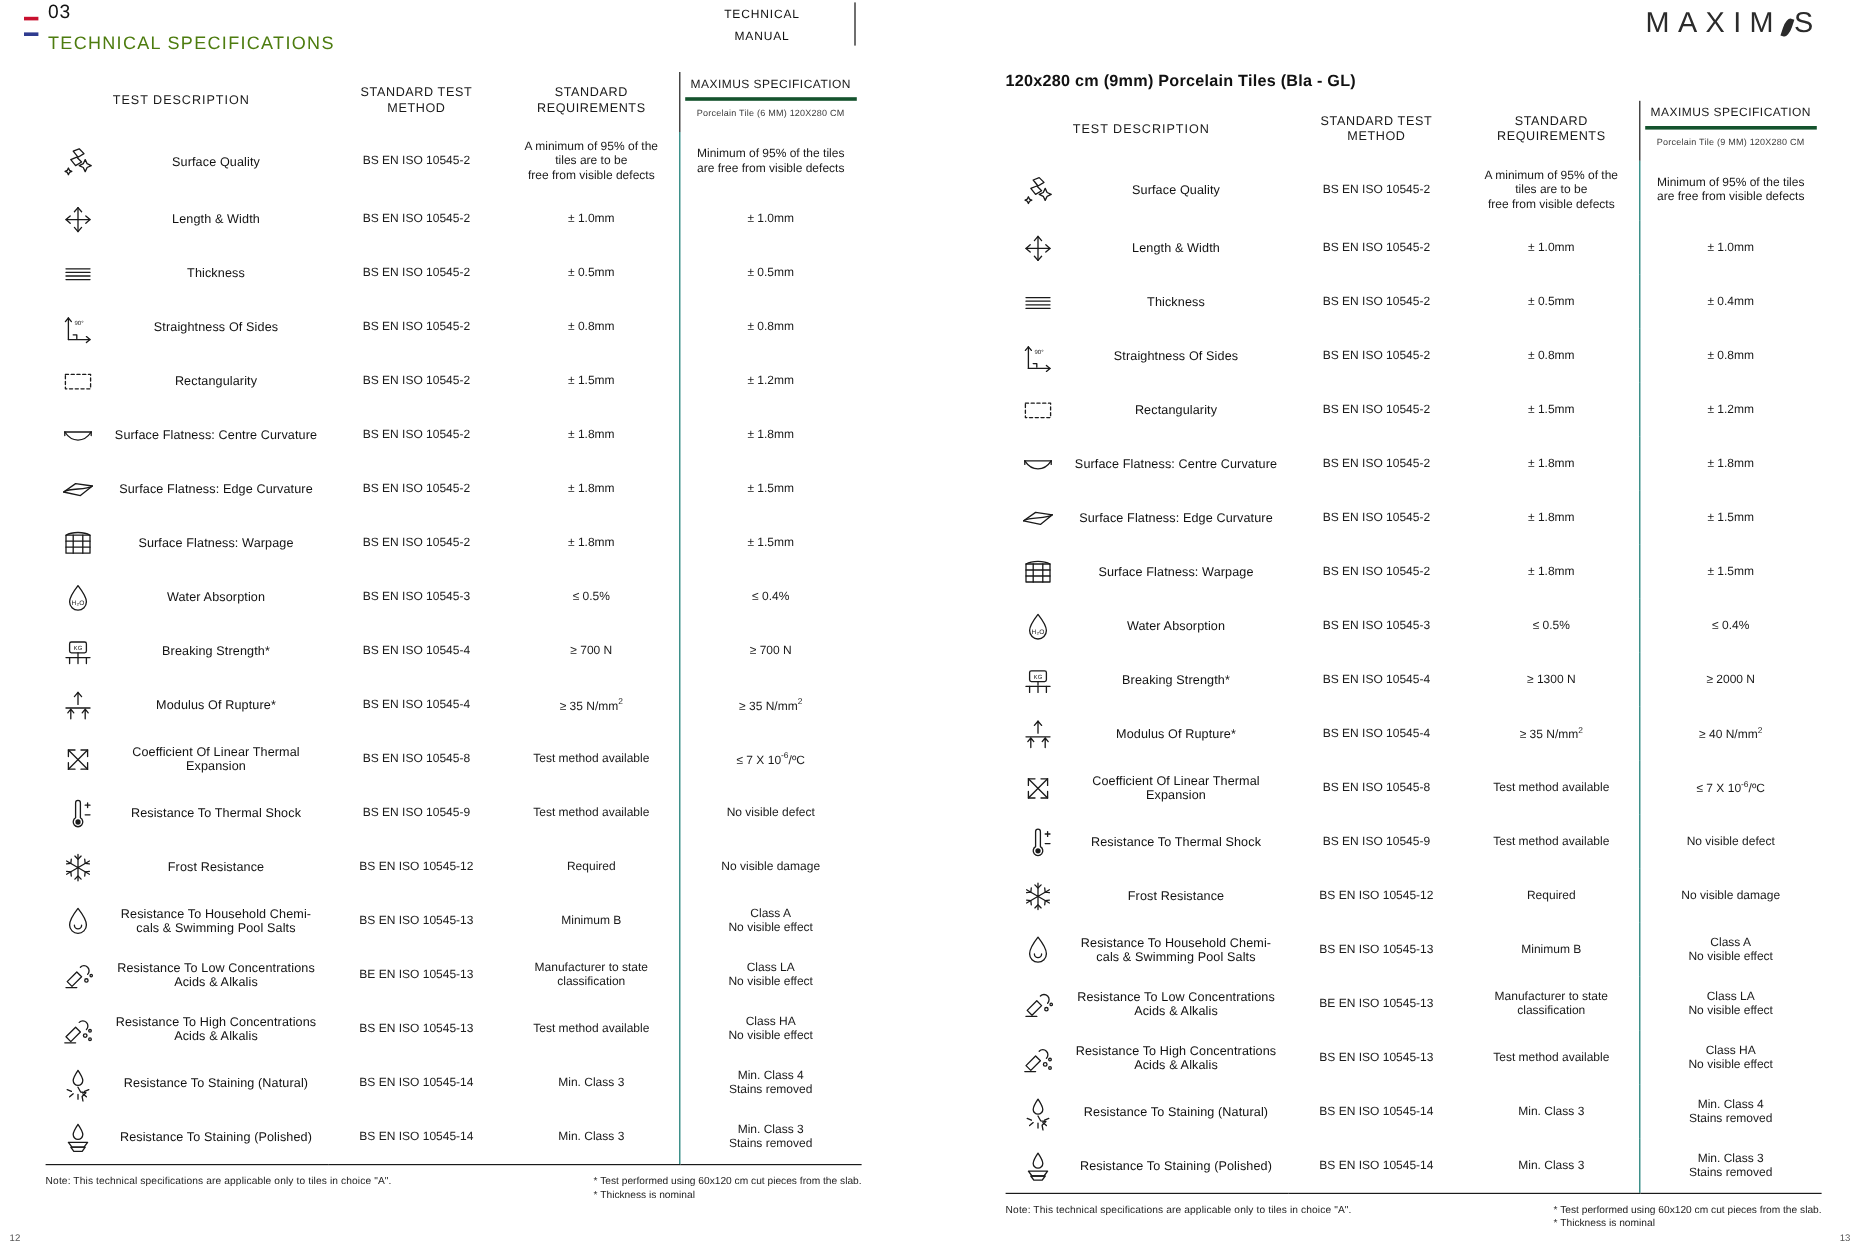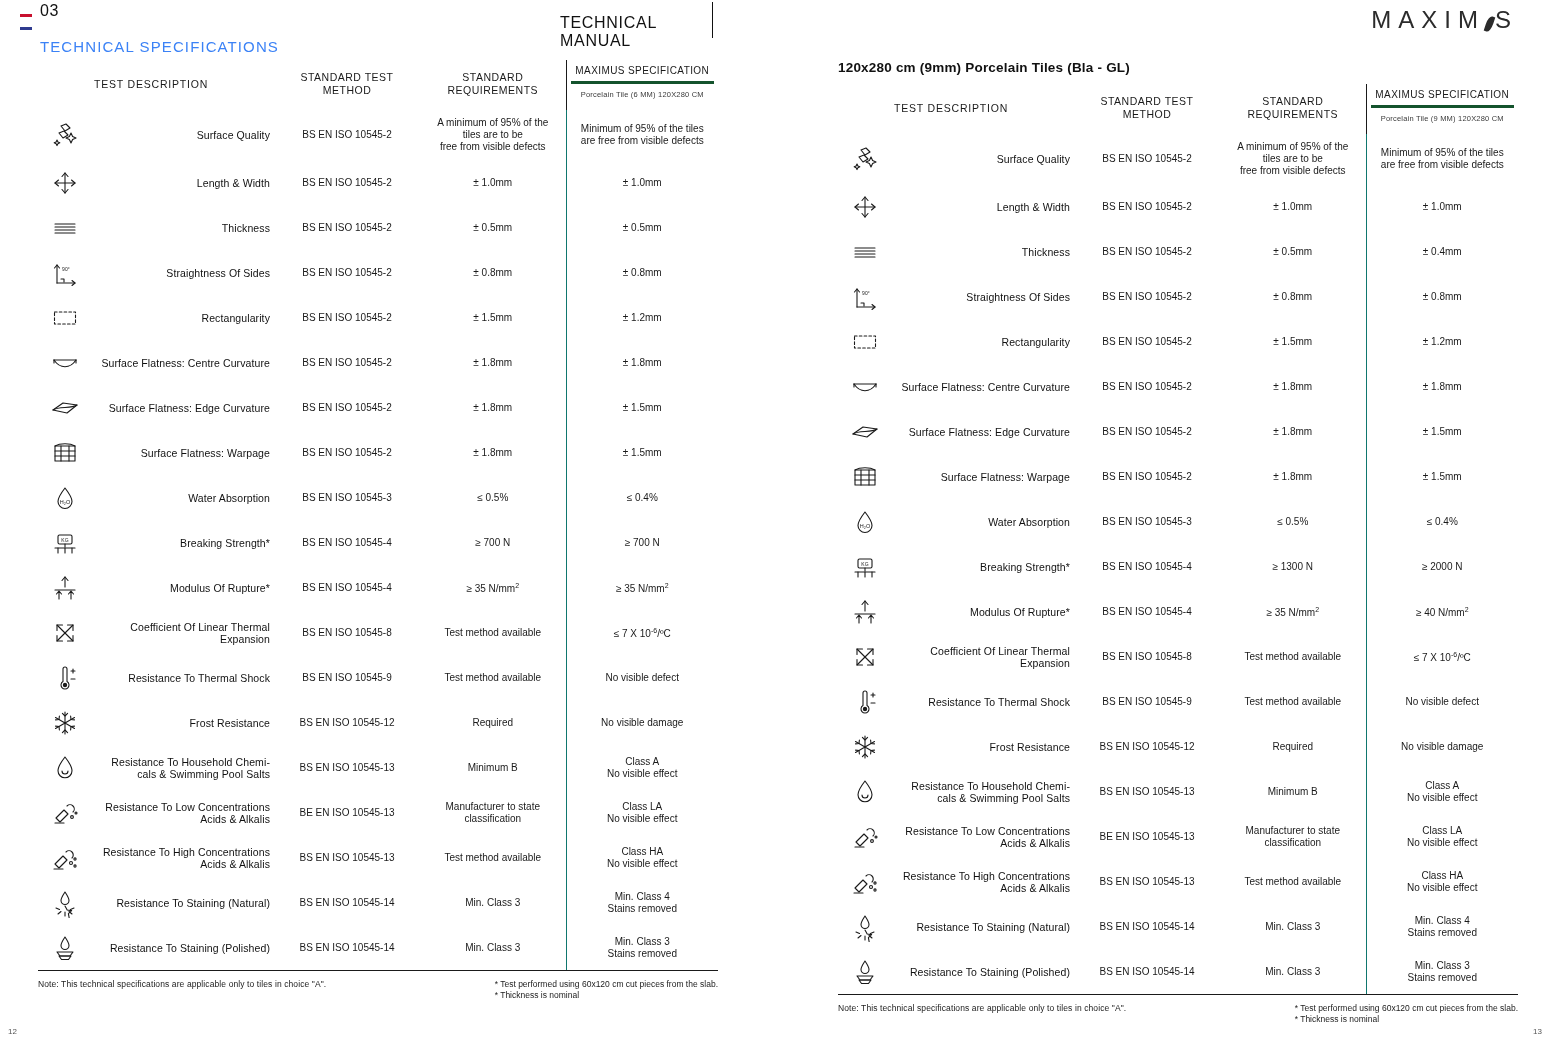--- a/index.html
+++ b/index.html
@@ -37,39 +37,39 @@
   .sec-num {
     font-size: 16px;
     letter-spacing: 0.6px;
     line-height: 17px;
     color: #111;
   }
   .sec-title {
     font-size: 15px;
     letter-spacing: 1.1px;
     line-height: 18px;
-    color: #3b82f6;
-    margin-top: 19px;
+    color: #4d7c0f;
+    margin-top: 9px;
   }
   .left-mark {
     position: absolute;
     left: 20px;
     top: 14px;
     width: 12px;
     height: 10px;
     border-top: 3px solid #c8102e;
     border-bottom: 3px solid #2f3b8f;
   }
   .manual-label {
     position: absolute;
     left: 560px;
-    top: 14px;
+    top: 4px;
     width: 150px;
-    text-align: left;
-    font-size: 16px;
+    text-align: center;
+    font-size: 10px;
     letter-spacing: 0.7px;
     line-height: 18px;
     color: #111;
   }
   .manual-rule {
     position: absolute;
     left: 712px;
     top: 2px;
     width: 1px;
     height: 36px;
@@ -166,21 +166,21 @@
   tbody td {
     font-size: 10px;
     color: #1a1a1a;
     padding: 7px 4px;
     text-align: center;
     border-bottom: 1px solid #cfcfcf;
     line-height: 12px;
     height: 31px;
   }
   tbody td.desc {
-    text-align: right;
+    text-align: center;
     padding-left: 52px;
     position: relative;
     font-size: 10.5px;
     color: #111;
     letter-spacing: 0.1px;
   }
   tbody td.maxspec {
     border-left: 1px solid #0f766e;
   }
   tbody tr:last-child td {

